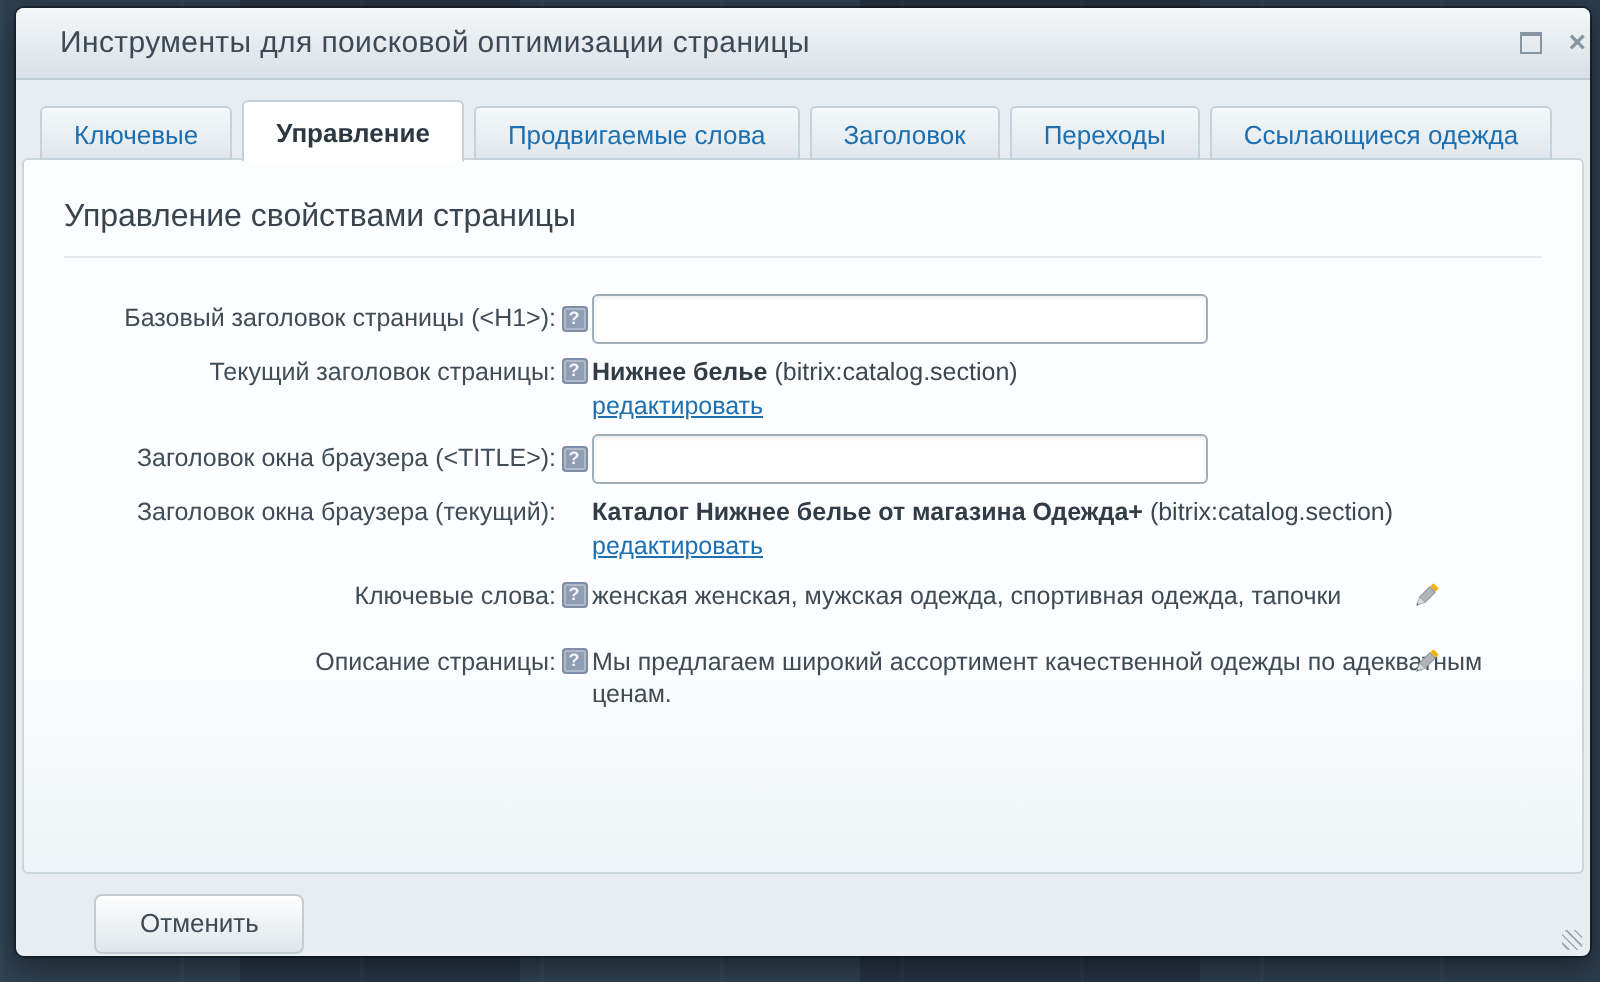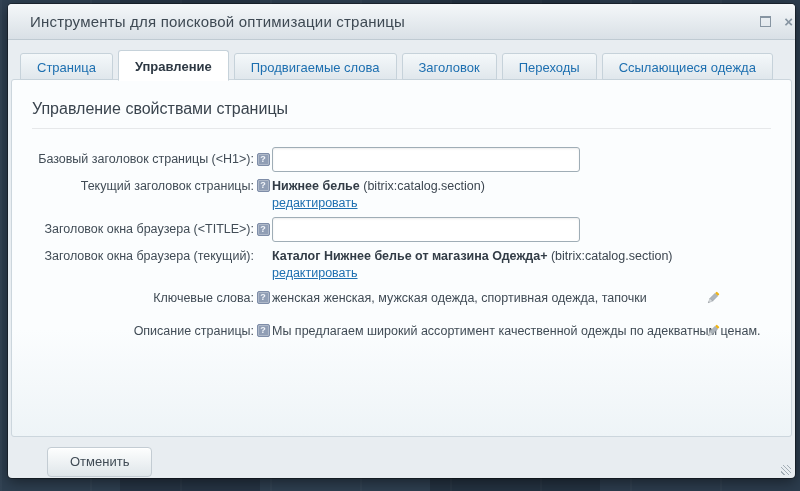--- a/index.html
+++ b/index.html
@@ -51,21 +51,21 @@
   
   .panel{
     flex:1;margin:-1px 3px 0 3px;position:relative;z-index:1;
     background:linear-gradient(#fbfdfe 0,#fbfdfe 70%,#eef4f7 100%);
     border:1px solid #ccd6dd;border-radius:3px;
     padding:10px 20px 0 20px;box-sizing:border-box;min-height:0;
   }
   .section-heading{margin:10px 0 0 0;font-size:16px;font-weight:normal;color:#3a444e;}
   .divider{height:1px;background:#e6e8ea;margin:10px 0 18px 0;}
   
-  .frow{display:flex;align-items:flex-start;font-size:12.5px;color:#404b55;}
+  .frow{display:flex;align-items:flex-start;font-size:12.5px;color:#404b55;margin-left:24px;}
   .frow.r1,.frow.r2,.frow.r3{margin-bottom:6px;}
   .frow.r4{margin-bottom:9px;}
   .frow.r5{margin-bottom:17px;}
   .flabel{width:222px;text-align:right;line-height:16px;color:#414c56;white-space:nowrap;}
   .frow.input-row .flabel{line-height:25px;}
   .fhelp{width:18px;flex:none;display:flex;justify-content:center;padding-top:1px;}
   .frow.input-row .fhelp{padding-top:6px;}
   .help{
     width:13px;height:13px;border-radius:2px;cursor:pointer;
     background:#909eb5;border:1px solid #7e8da8;box-sizing:border-box;
@@ -114,21 +114,21 @@
     <div class="titlebar">
       <span class="title">Инструменты для поисковой оптимизации страницы</span>
       <span class="winbtns">
         <span class="btn-max"></span>
         <span class="btn-close">×</span>
       </span>
     </div>
 
     <div class="dlg-body">
       <div class="tabs">
-        <div class="tab">Страница</div>
+        <div class="tab">Ключевые</div>
         <div class="tab active">Управление</div>
         <div class="tab">Продвигаемые слова</div>
         <div class="tab">Заголовок</div>
         <div class="tab">Переходы</div>
         <div class="tab">Ссылающиеся одежда</div>
       </div>
 
       <div class="panel">
         <h2 class="section-heading">Управление свойствами страницы</h2>
         <div class="divider"></div>

